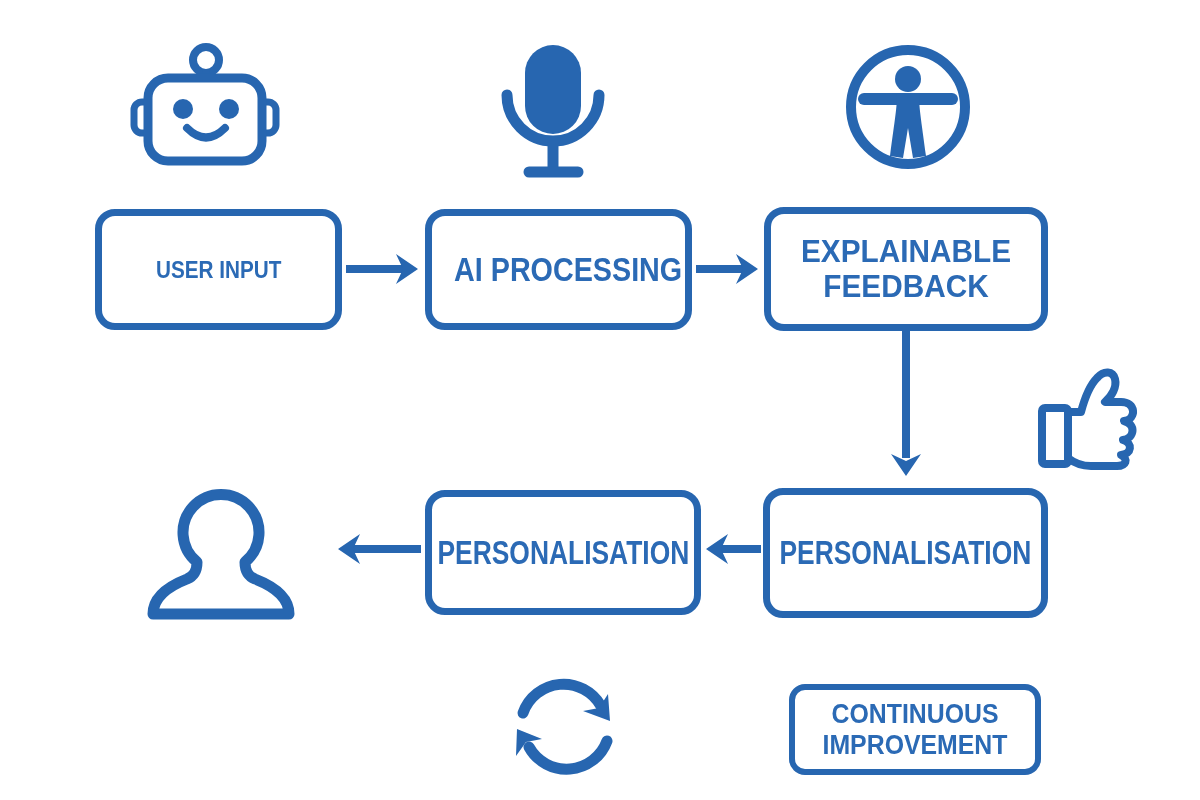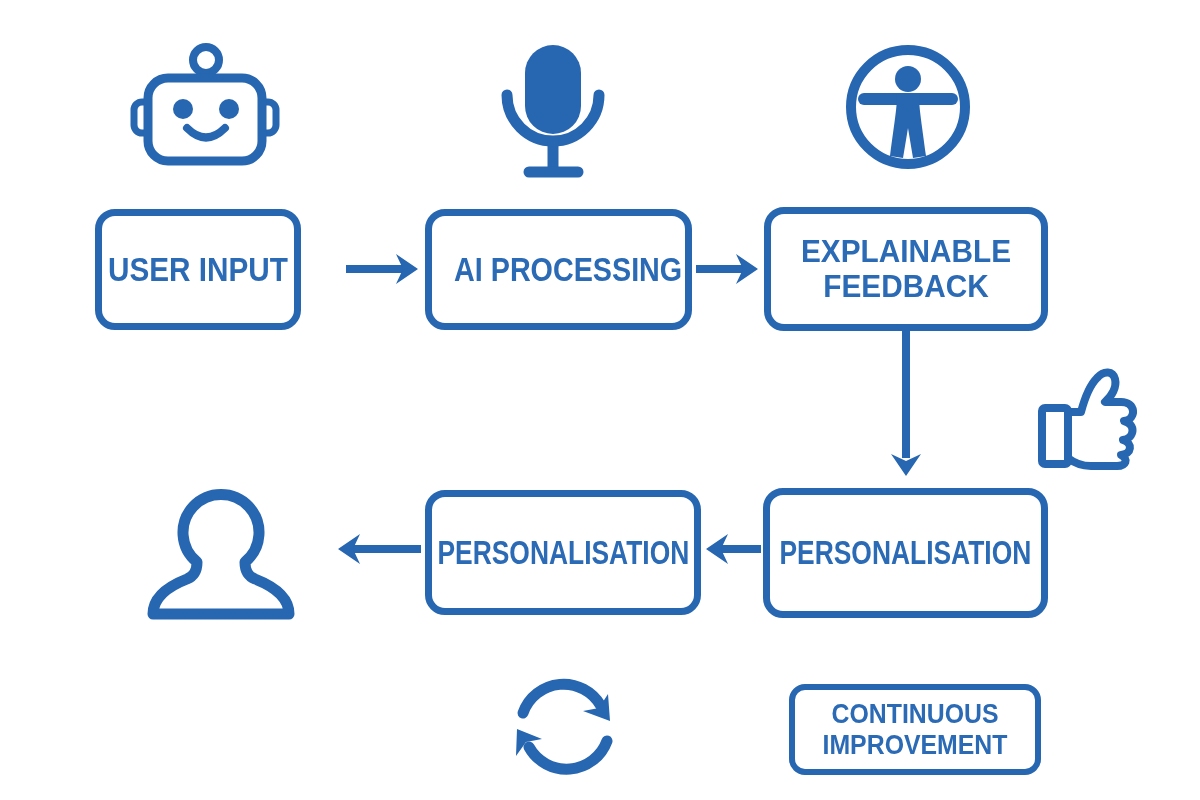--- a/index.html
+++ b/index.html
@@ -24,21 +24,21 @@
     display:flex;
     align-items:center;
     justify-content:center;
     text-align:center;
     font-weight:bold;
     color:var(--text);
     z-index:2;
   }
   .box .lbl{display:block;line-height:1.13;}
   .nowrap .lbl{white-space:nowrap;}
-  #box-user-input        {left:95px;  top:209px; width:206px; height:121px; font-size:33px;text-align:center;}
+  #box-user-input        {left:95px;  top:209px; width:247px; height:121px; font-size:23px;text-align:center;}
   #box-user-input .lbl   {transform:scaleX(0.90);}
   #box-ai-processing     {left:425px; top:209px; width:267px; height:121px; font-size:33px;padding-left:20px;}
   #box-ai-processing .lbl{transform:scaleX(0.87);}
   #box-explainable       {left:764px; top:207px; width:284px; height:124px; font-size:31px; padding:8px 14px;}
   #box-explainable .lbl  {transform:scaleX(0.96);}
   #box-pers-right        {left:763px; top:488px; width:285px; height:130px; font-size:33px;}
   #box-pers-right .lbl   {transform:scaleX(0.80);}
   #box-pers-left         {left:425px; top:490px; width:276px; height:125px; font-size:33px;}
   #box-pers-left .lbl    {transform:scaleX(0.80);}
   #box-continuous        {left:789px; top:684px; width:252px; height:91px; font-size:27px; border-radius:16px; border-width:6px; padding:0 14px;}

